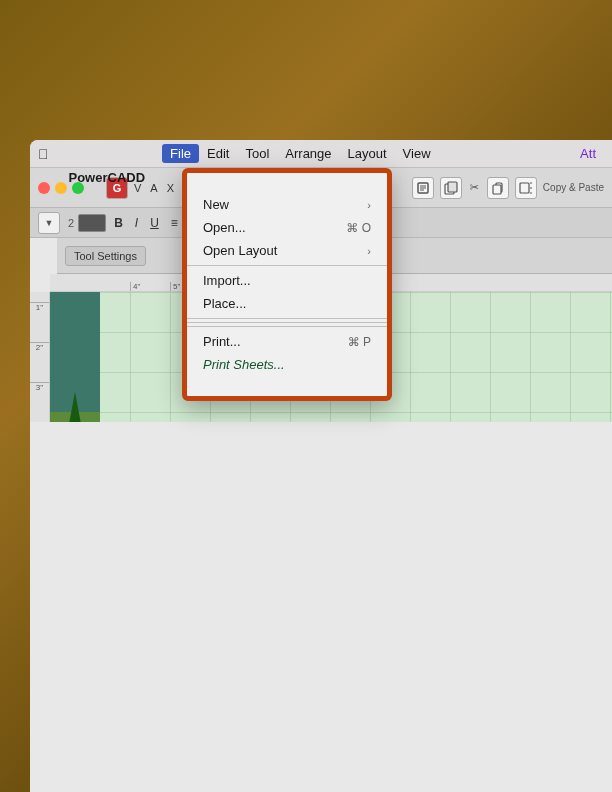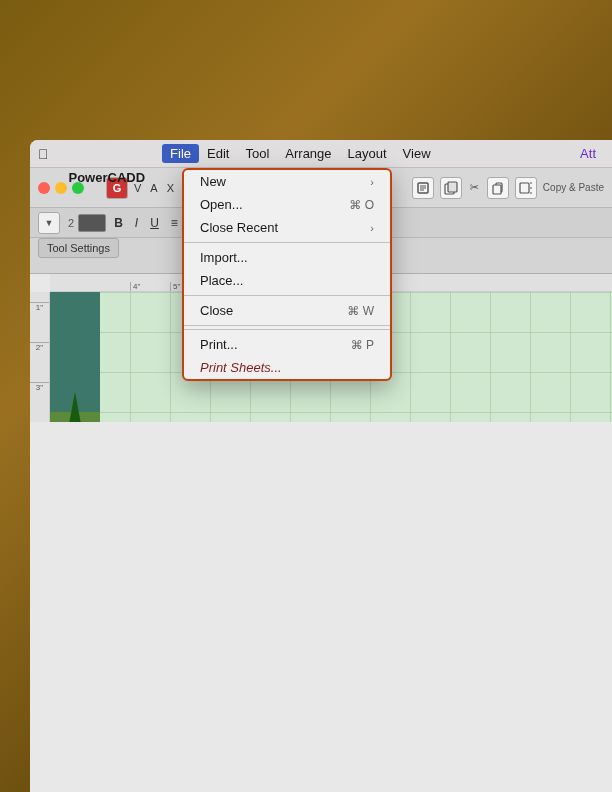--- a/index.html
+++ b/index.html
@@ -136,23 +136,24 @@
       padding: 2px 3px;
       cursor: pointer;
     }
 
     
     .toolbar2 {
       height: 36px;
       background: #d4d4d4;
       border-bottom: 1px solid #b0b0b0;
       display: flex;
-      align-items: flex-start;
+      align-items: center;
       padding: 0 8px;
       gap: 6px;
+      margin-left: 27px;
     }
 
     .tool-settings-label {
       font-size: 11px;
       color: #333;
       background: #c8c8c8;
       padding: 3px 8px;
       border: 1px solid #aaa;
       border-radius: 3px;
     }
@@ -166,24 +167,24 @@
       bottom: 0;
       z-index: 200;
     }
 
     .dropdown-menu {
       position: absolute;
       top: 28px;
       left: 152px;
       width: 210px;
       background: #f0f0f0;
-      border: 2px solid #c2410c;
+      border: 5px solid #c2410c;
       border-radius: 6px;
       box-shadow: 0 8px 24px rgba(0,0,0,0.3);
-      padding: 0 0;
+      padding: 20px 0;
       z-index: 300;
     }
 
     .menu-item {
       display: flex;
       align-items: center;
       justify-content: space-between;
       padding: 4px 16px;
       font-size: 13px;
       color: #1a1a1a;
@@ -201,21 +202,21 @@
       font-size: 11px;
     }
 
     .menu-divider {
       height: 1px;
       background: #c0c0c0;
       margin: 3px 0;
     }
 
     .menu-item.print-sheets {
-      color: #7f1d1d;
+      color: #14532d;
       font-style: italic;
     }
 
     .cmd-symbol {
       font-size: 12px;
     }
 
     
     .format-toolbar {
       height: 30px;
@@ -429,40 +430,36 @@
           <span>New</span>
           <span class="arrow">›</span>
         </div>
 
         <div class="menu-item">
           <span>Open...</span>
           <span class="shortcut cmd-symbol">⌘ O</span>
         </div>
 
         <div class="menu-item">
-          <span>Close Recent</span>
+          <span>Open Layout</span>
           <span class="arrow">›</span>
         </div>
 
         <div class="menu-divider"></div>
 
         <div class="menu-item">
           <span>Import...</span>
         </div>
 
         <div class="menu-item">
           <span>Place...</span>
         </div>
 
         <div class="menu-divider"></div>
 
-        <div class="menu-item">
-          <span>Close</span>
-          <span class="shortcut cmd-symbol">⌘ W</span>
-        </div>
 
 
 
         <div class="menu-divider"></div>
 
 
         <div class="menu-divider"></div>
 
         <div class="menu-item">
           <span>Print...</span>

